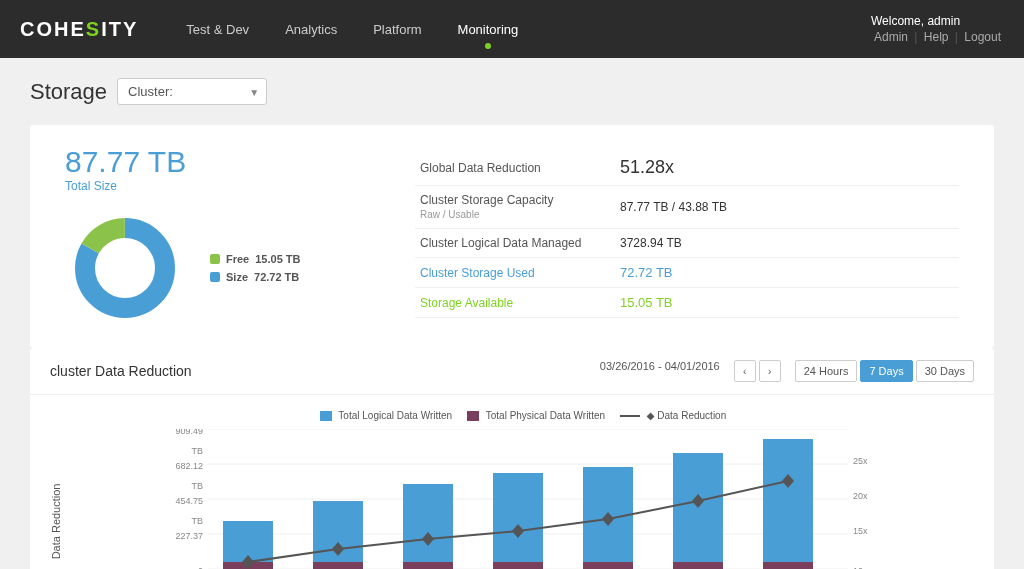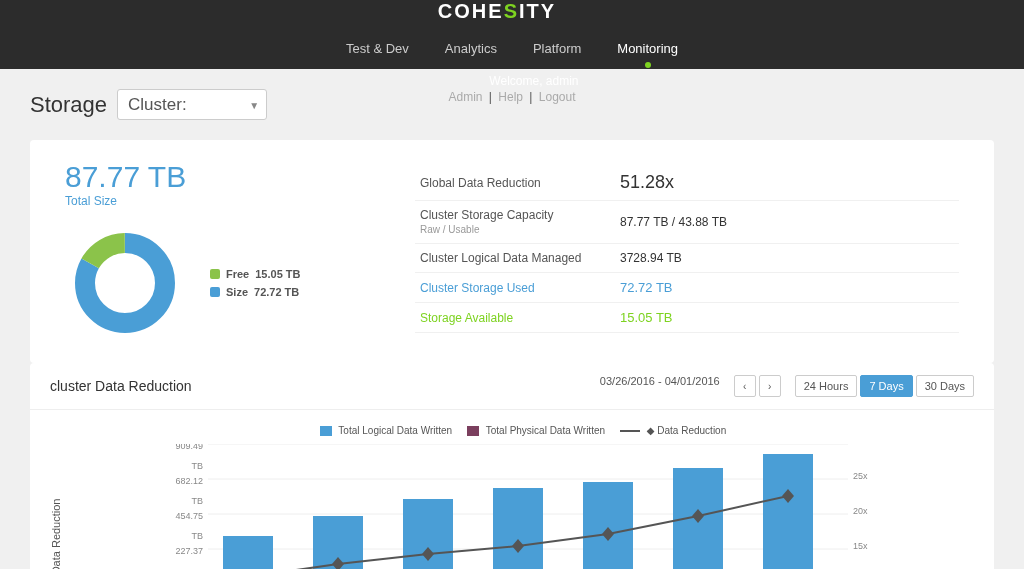--- a/index.html
+++ b/index.html
@@ -4,23 +4,22 @@
   <style>
     * { box-sizing: border-box; margin: 0; padding: 0; }
     body { font-family: 'Segoe UI', Arial, sans-serif; background: #f0f0f0; font-size: 13px; color: #333; }
 
     
     .header {
       background: #2c2c2c;
       display: flex;
       align-items: center;
       padding: 0 20px;
-      height: 69px;
+      height: 58px;
       position: relative;
-      flex-direction: column;
     }
     .logo {
       color: #fff;
       font-size: 20px;
       font-weight: bold;
       letter-spacing: 2px;
       margin-right: 30px;
     }
     .logo span { color: #7ed321; }
     .nav { display: flex; gap: 0; flex: 1; }
@@ -42,39 +41,39 @@
       left: 50%;
       transform: translateX(-50%);
       width: 6px;
       height: 6px;
       background: #7ed321;
       border-radius: 50%;
     }
     .header-right {
       color: #ccc;
       font-size: 12px;
-      text-align: right;
+      text-align: left;
     }
     .header-right .welcome { color: #fff; margin-bottom: 2px; }
     .header-right .links a { color: #aaa; text-decoration: none; margin: 0 3px; }
     .header-right .links span { color: #555; }
 
     
     .main { padding: 20px 30px; }
 
     
     .page-header { display: flex; align-items: center; gap: 10px; margin-bottom: 20px; }
     .page-title { font-size: 22px; font-weight: 300; color: #333; }
     .cluster-dropdown {
       border: 1px solid #ccc;
       border-radius: 3px;
       padding: 5px 30px 5px 10px;
       background: #fff;
       color: #555;
-      font-size: 17px;
+      font-size: 13px;
       appearance: none;
       cursor: pointer;
       position: relative;
       min-width: 150px;
     }
     .dropdown-wrapper {
       position: relative;
       display: inline-block;
     }
     .dropdown-arrow {

